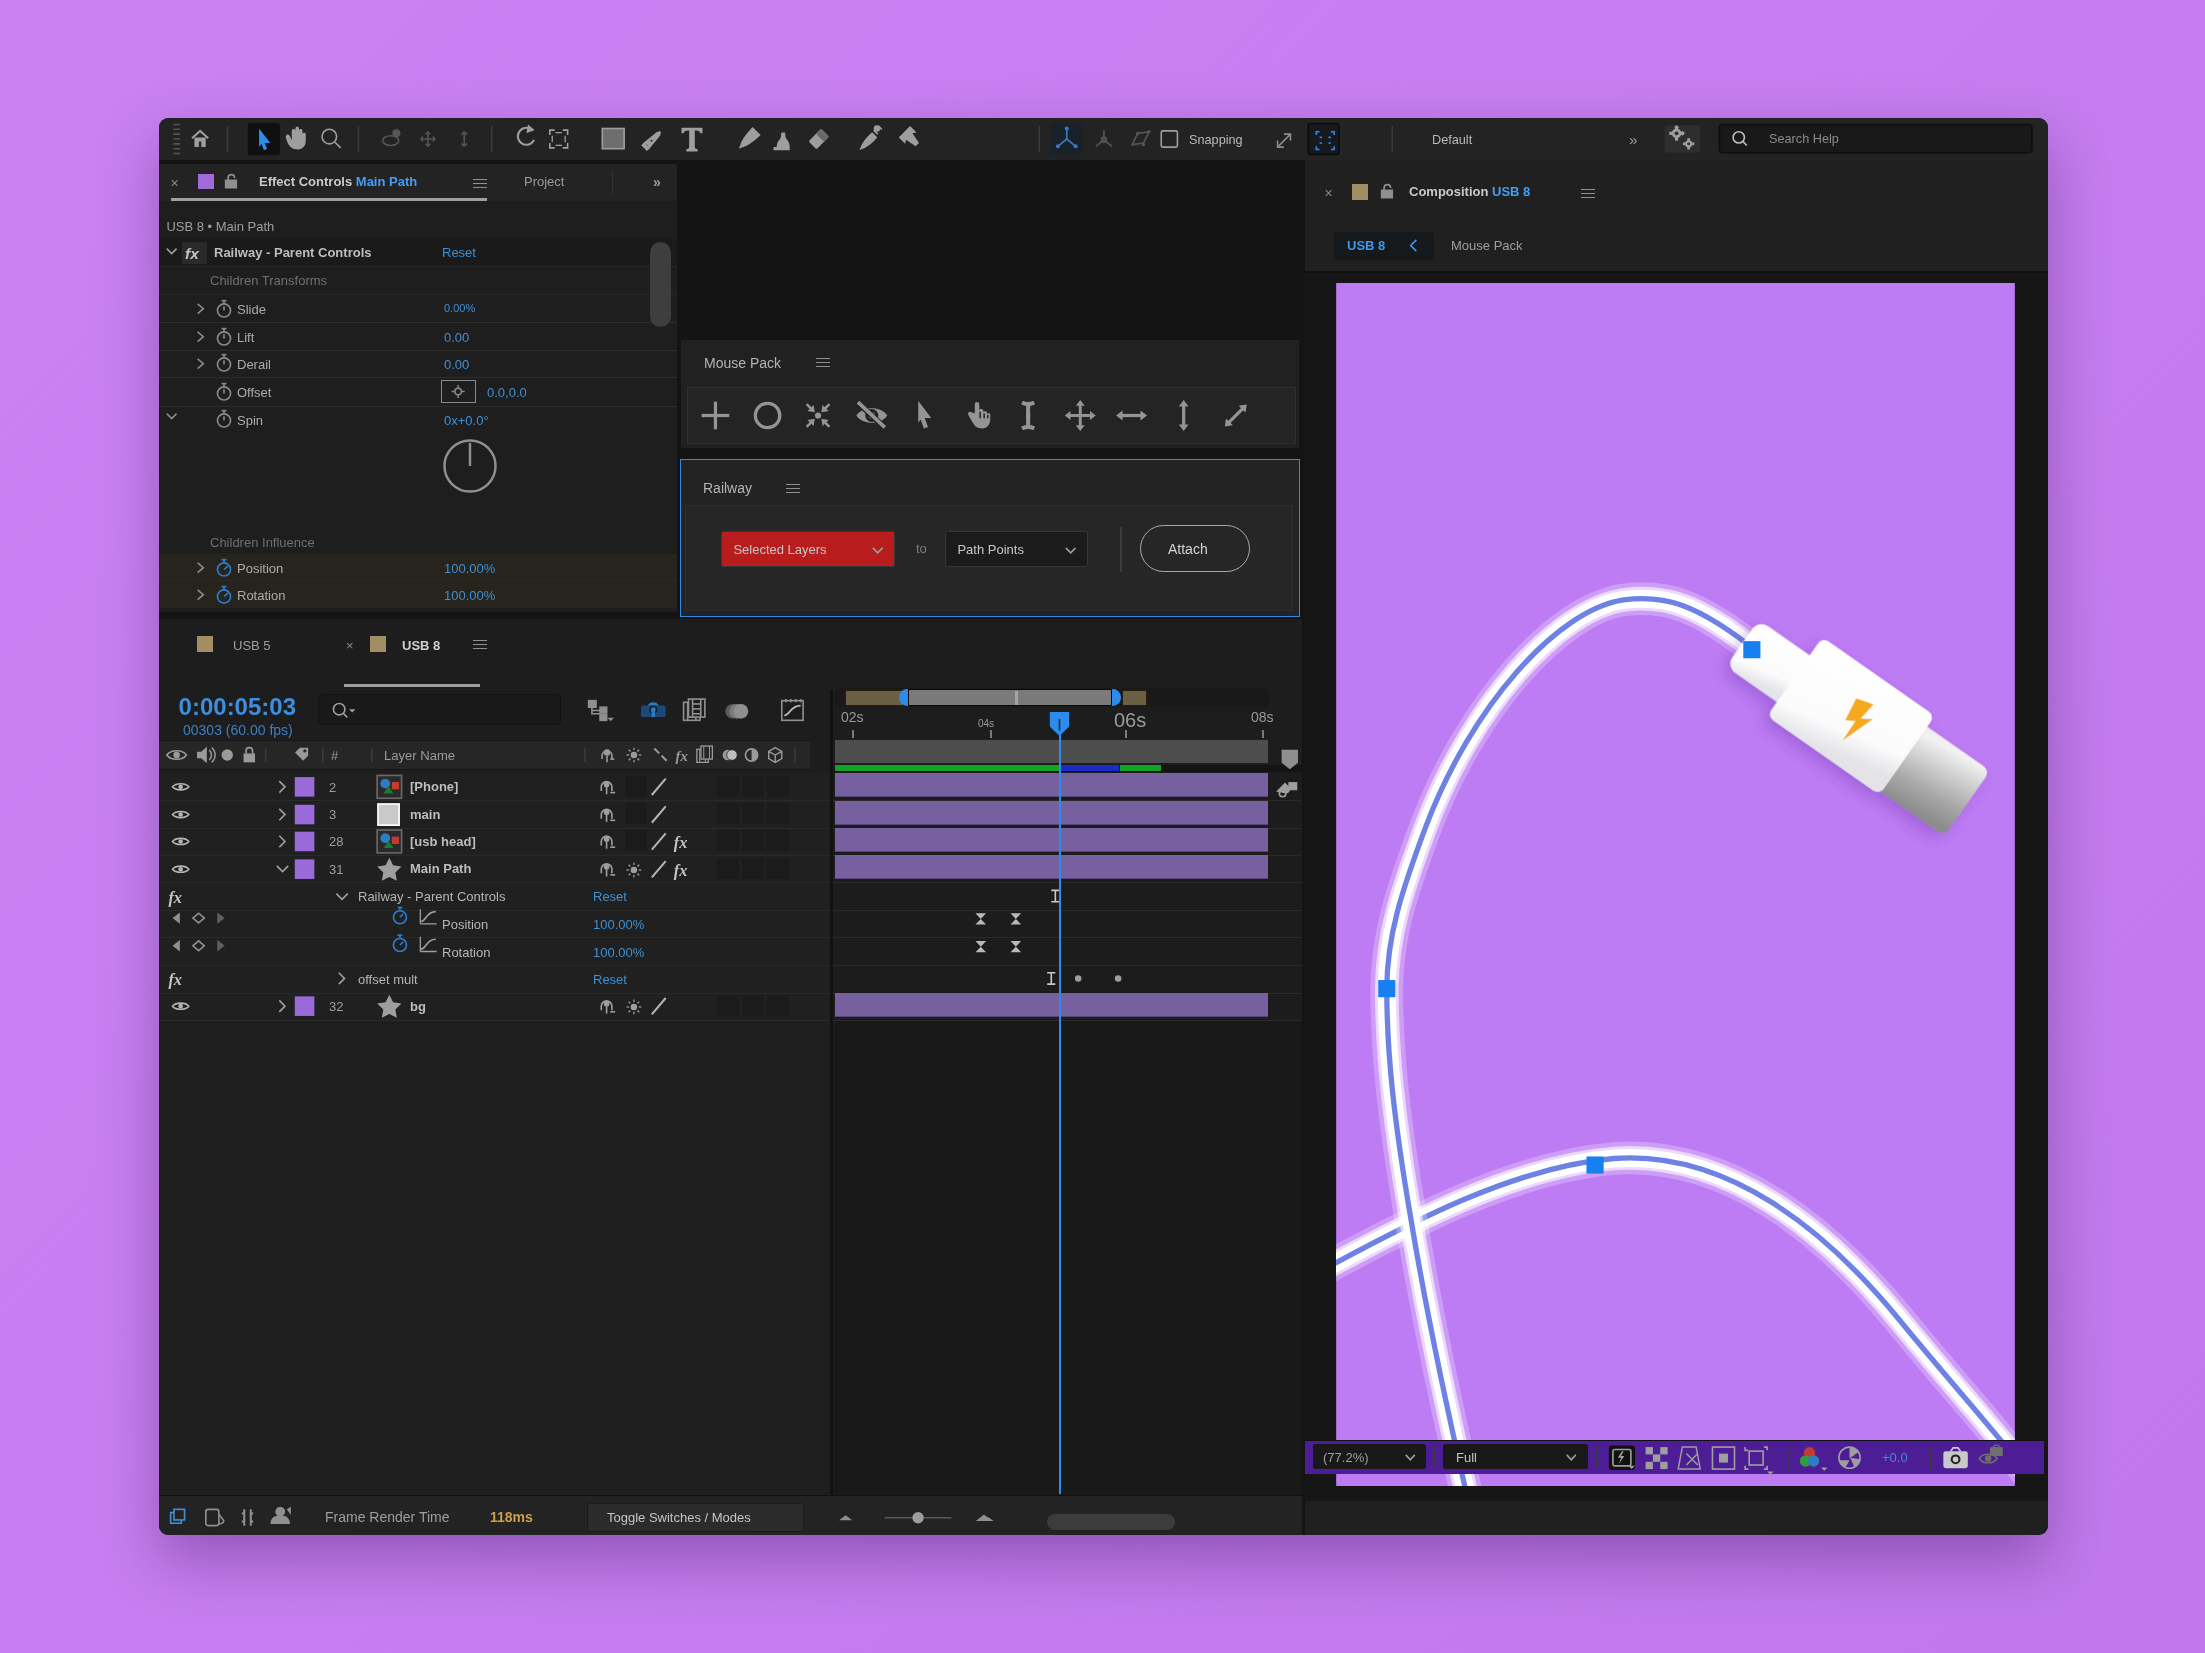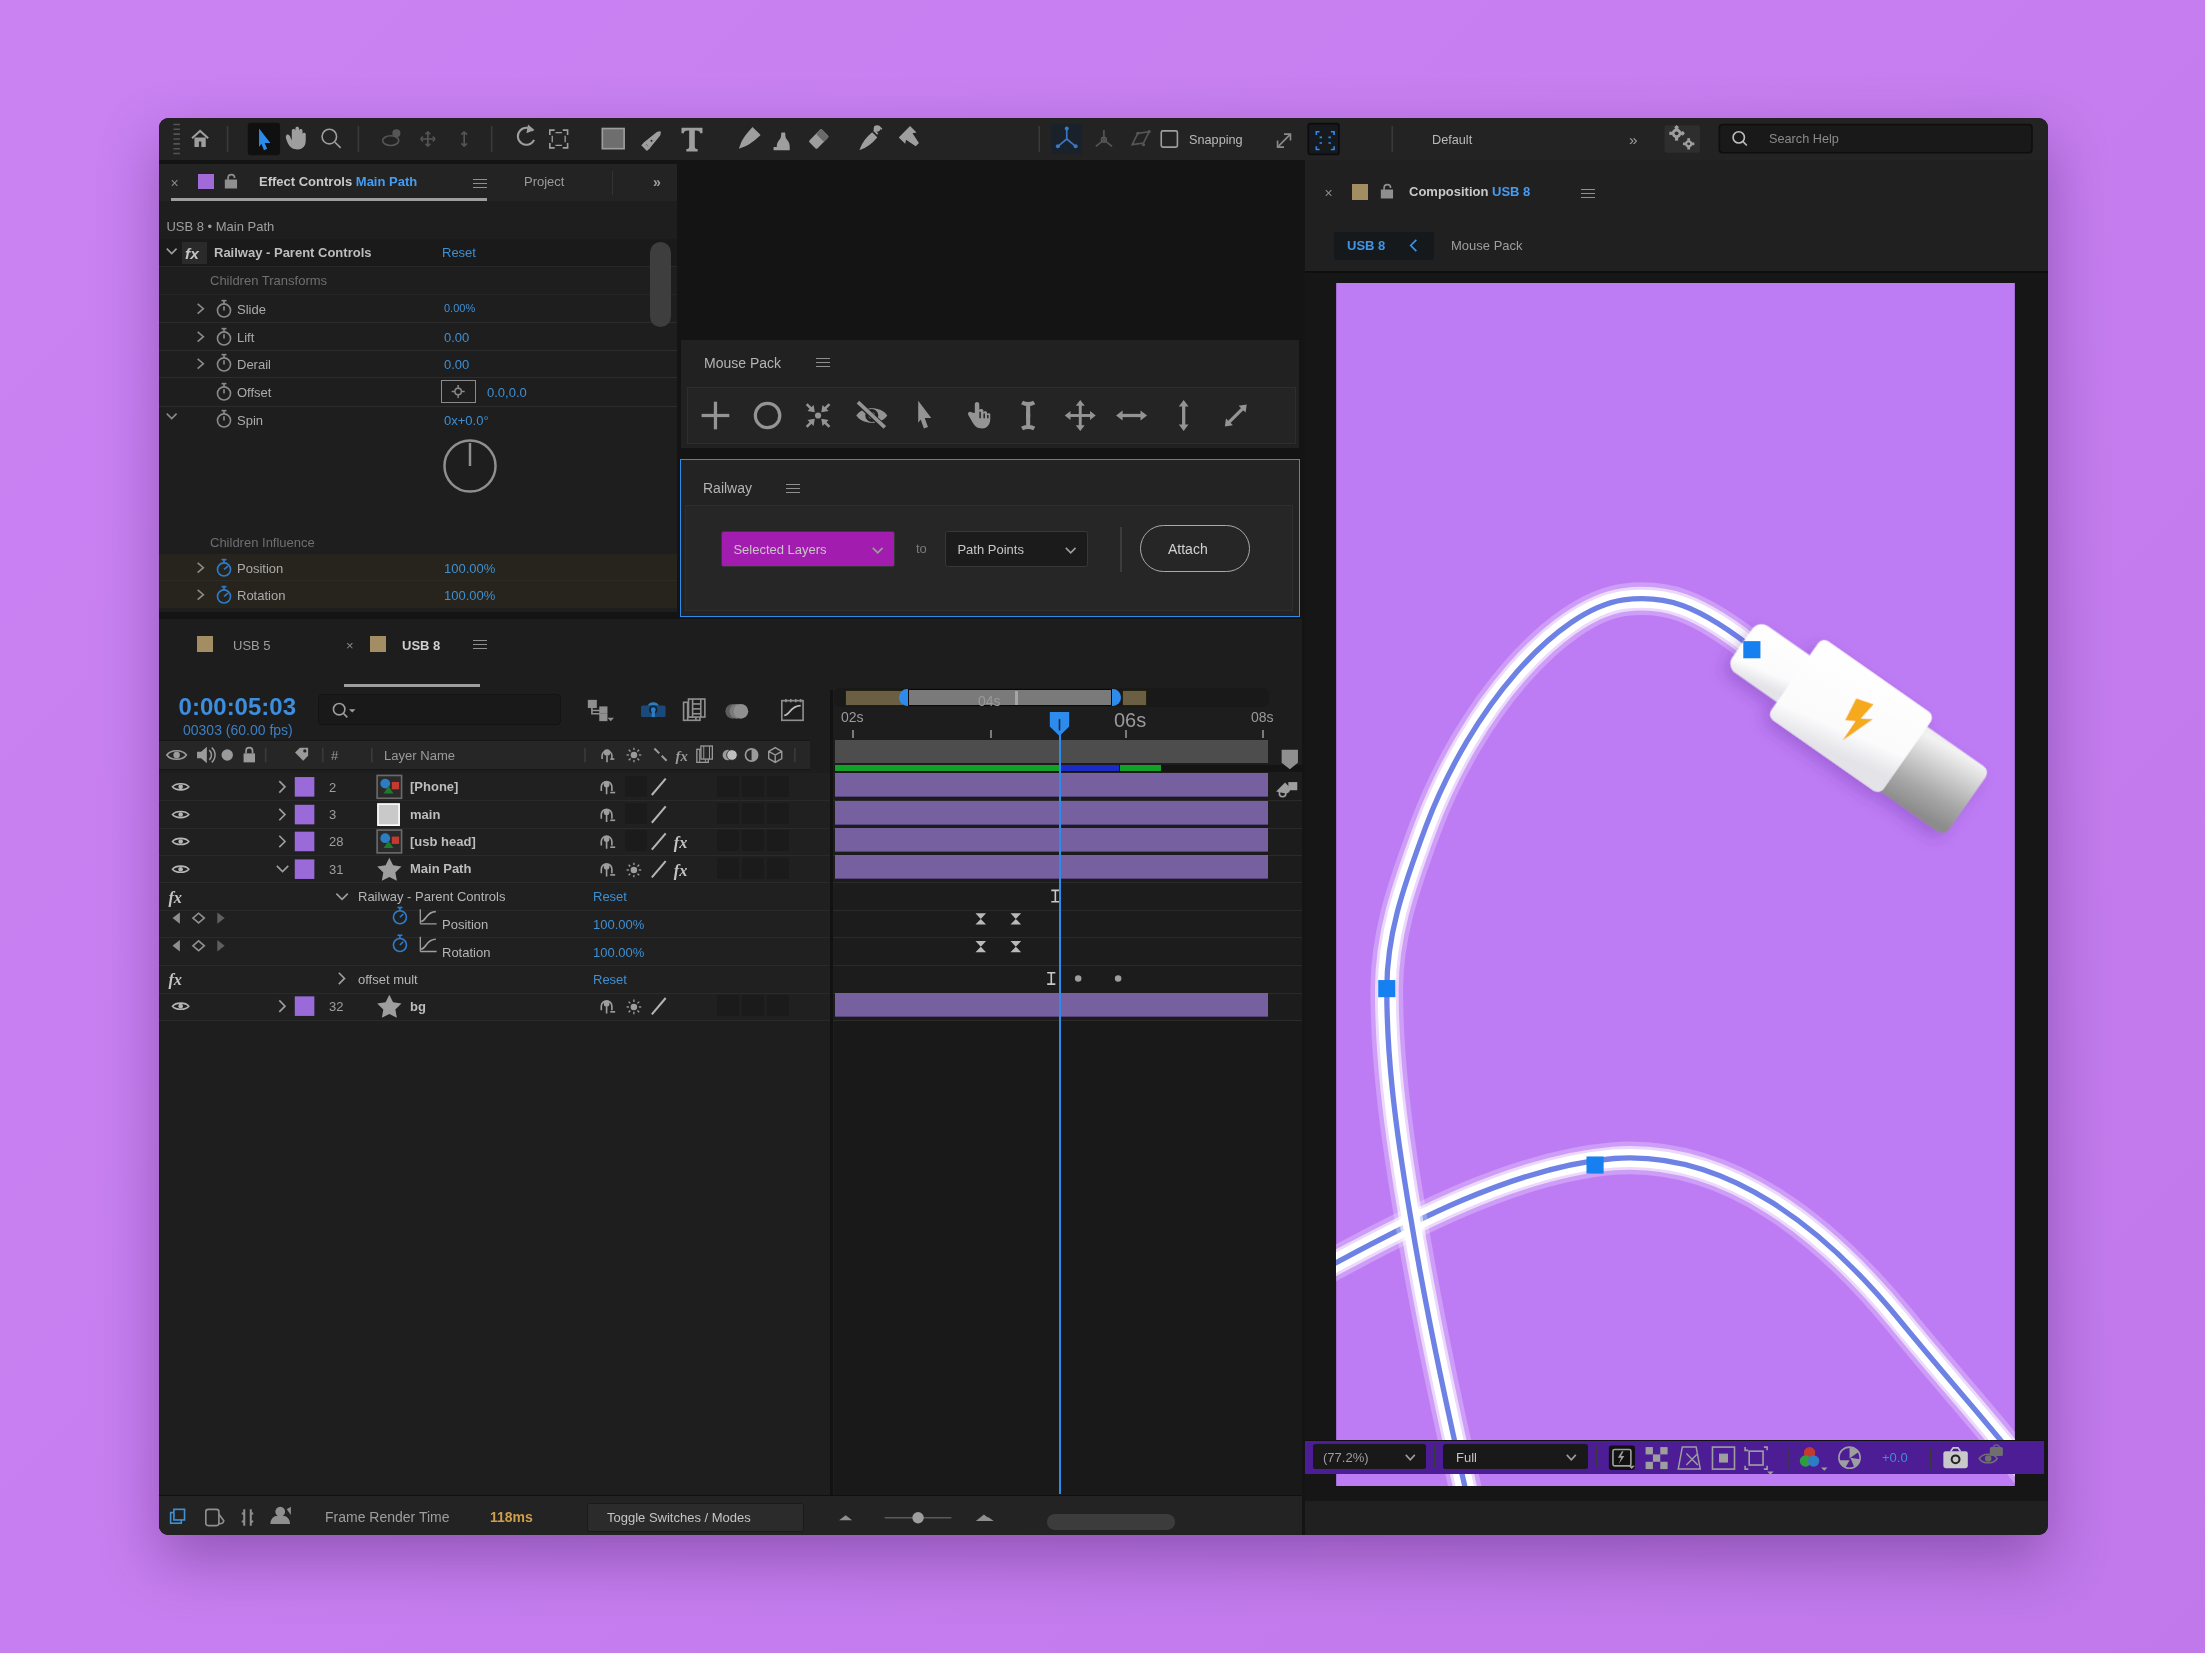--- a/index.html
+++ b/index.html
@@ -355,21 +355,21 @@
       <g transform="translate(673,35) rotate(-45)" stroke-width="4" fill="#949494">
         <line x1="-12" y1="0" x2="12" y2="0"></line>
         <path d="M-11,0 l0,-6 -8,6 8,6 z M11,0 l0,-6 8,6 -8,6 z" stroke="none"></path>
       </g>
     </svg>
   </div>
   <div class="panel" id="railwaypanel" style="left:521px;top:341px;width:620px;height:158px;border:1.6px solid #2d8ceb;background:#232323">
     <div class="txt" style="left:22px;top:21px;color:#b4b4b4;font-size:14px">Railway</div>
     <div class="hamb" style="left:105px;top:24px"></div>
     <div class="abs" style="left:4.1px;top:45px;width:608px;height:106px;background:#262626;border:0.8px solid #2e2e2e"></div>
-    <div class="abs" style="left:40px;top:71px;width:174px;height:36px;background:#a21caf;border:0.8px solid #373737;border-radius:2.5px">
+    <div class="abs" style="left:40px;top:71px;width:174px;height:36px;background:#b91c1c;border:0.8px solid #373737;border-radius:2.5px">
       <div class="txt" style="left:11.4px;top:11.4px;color:#c6c6c6;font-size:13px">Selected Layers</div>
       <svg style="left:150px;top:14.7px" width="11.4" height="7.4" viewBox="0 0 14 9">
           <path d="M1 1 l6 6 6-6" stroke="#9e9e9e" stroke-width="2" fill="none"></path>
         </svg>
     </div>
     <div class="txt" style="left:235px;top:82px;color:#7a7a7a;font-size:13px">to</div>
     <div class="abs" style="left:264px;top:71px;width:143px;height:36px;background:#1b1b1b;border:0.8px solid #373737;border-radius:2.5px">
       <div class="txt" style="left:11.4px;top:11.4px;color:#c6c6c6;font-size:13px">Path Points</div>
       <svg style="left:119px;top:14.7px" width="11.4" height="7.4" viewBox="0 0 14 9">
           <path d="M1 1 l6 6 6-6" stroke="#9e9e9e" stroke-width="2" fill="none"></path>
@@ -445,21 +445,21 @@
 
     <div class="abs" style="left:675px;top:69px;width:435px;height:19px;background:#19191a;border-radius:6.5px"></div>
     <div class="abs" style="left:686px;top:71px;width:59px;height:15.5px;background:#6a5e43;border:0.8px solid #24200f"></div>
     <div class="abs" style="left:963px;top:71px;width:25px;height:15.5px;background:#6a5e43;border:0.8px solid #24200f"></div>
     <div class="abs" style="left:749px;top:70px;width:204px;height:17px;background:#7a7a7a;border:0.8px solid #0a0a0a"></div>
     <div class="abs" style="left:856px;top:72px;width:2.5px;height:14px;background:#a5a5a5"></div>
     <div class="abs" style="left:740px;top:70px;width:9px;height:17px;background:#2d8ceb;border-radius:8.2px 0 0 8.2px"></div>
     <div class="abs" style="left:953px;top:70px;width:9px;height:17px;background:#2d8ceb;border-radius:0 8.2px 8.2px 0"></div>
 
     <div class="txt" style="left:682px;top:91px;color:#9a9a9a;font-size:14px">02s</div>
-    <div class="txt" style="left:819px;top:75px;color:#9a9a9a;font-size:14px">04s</div>
+    <div class="txt" style="left:819px;top:100px;color:#9a9a9a;font-size:10px">04s</div>
     <div class="txt" style="left:955px;top:91px;color:#9a9a9a;font-size:20px">06s</div>
     <div class="txt" style="left:1092px;top:91px;color:#9a9a9a;font-size:14px">08s</div>
     <div class="abs" style="left:693px;top:111px;width:1.6px;height:8.2px;background:#7a7a7a"></div>
     <div class="abs" style="left:831px;top:111px;width:1.6px;height:8.2px;background:#7a7a7a"></div>
     <div class="abs" style="left:966px;top:111px;width:1.6px;height:8.2px;background:#7a7a7a"></div>
     <div class="abs" style="left:1103px;top:111px;width:1.6px;height:8.2px;background:#7a7a7a"></div>
 
     <div class="abs" style="left:0;top:121px;width:651px;height:30px;background:#262626;border-top:0.8px solid #161616;border-bottom:0.8px solid #161616"></div>
     <svg style="left:6.5px;top:127px" width="637" height="18" viewBox="0 0 780 22" fill="none" stroke="#9a9a9a" stroke-width="2">
       <g>

